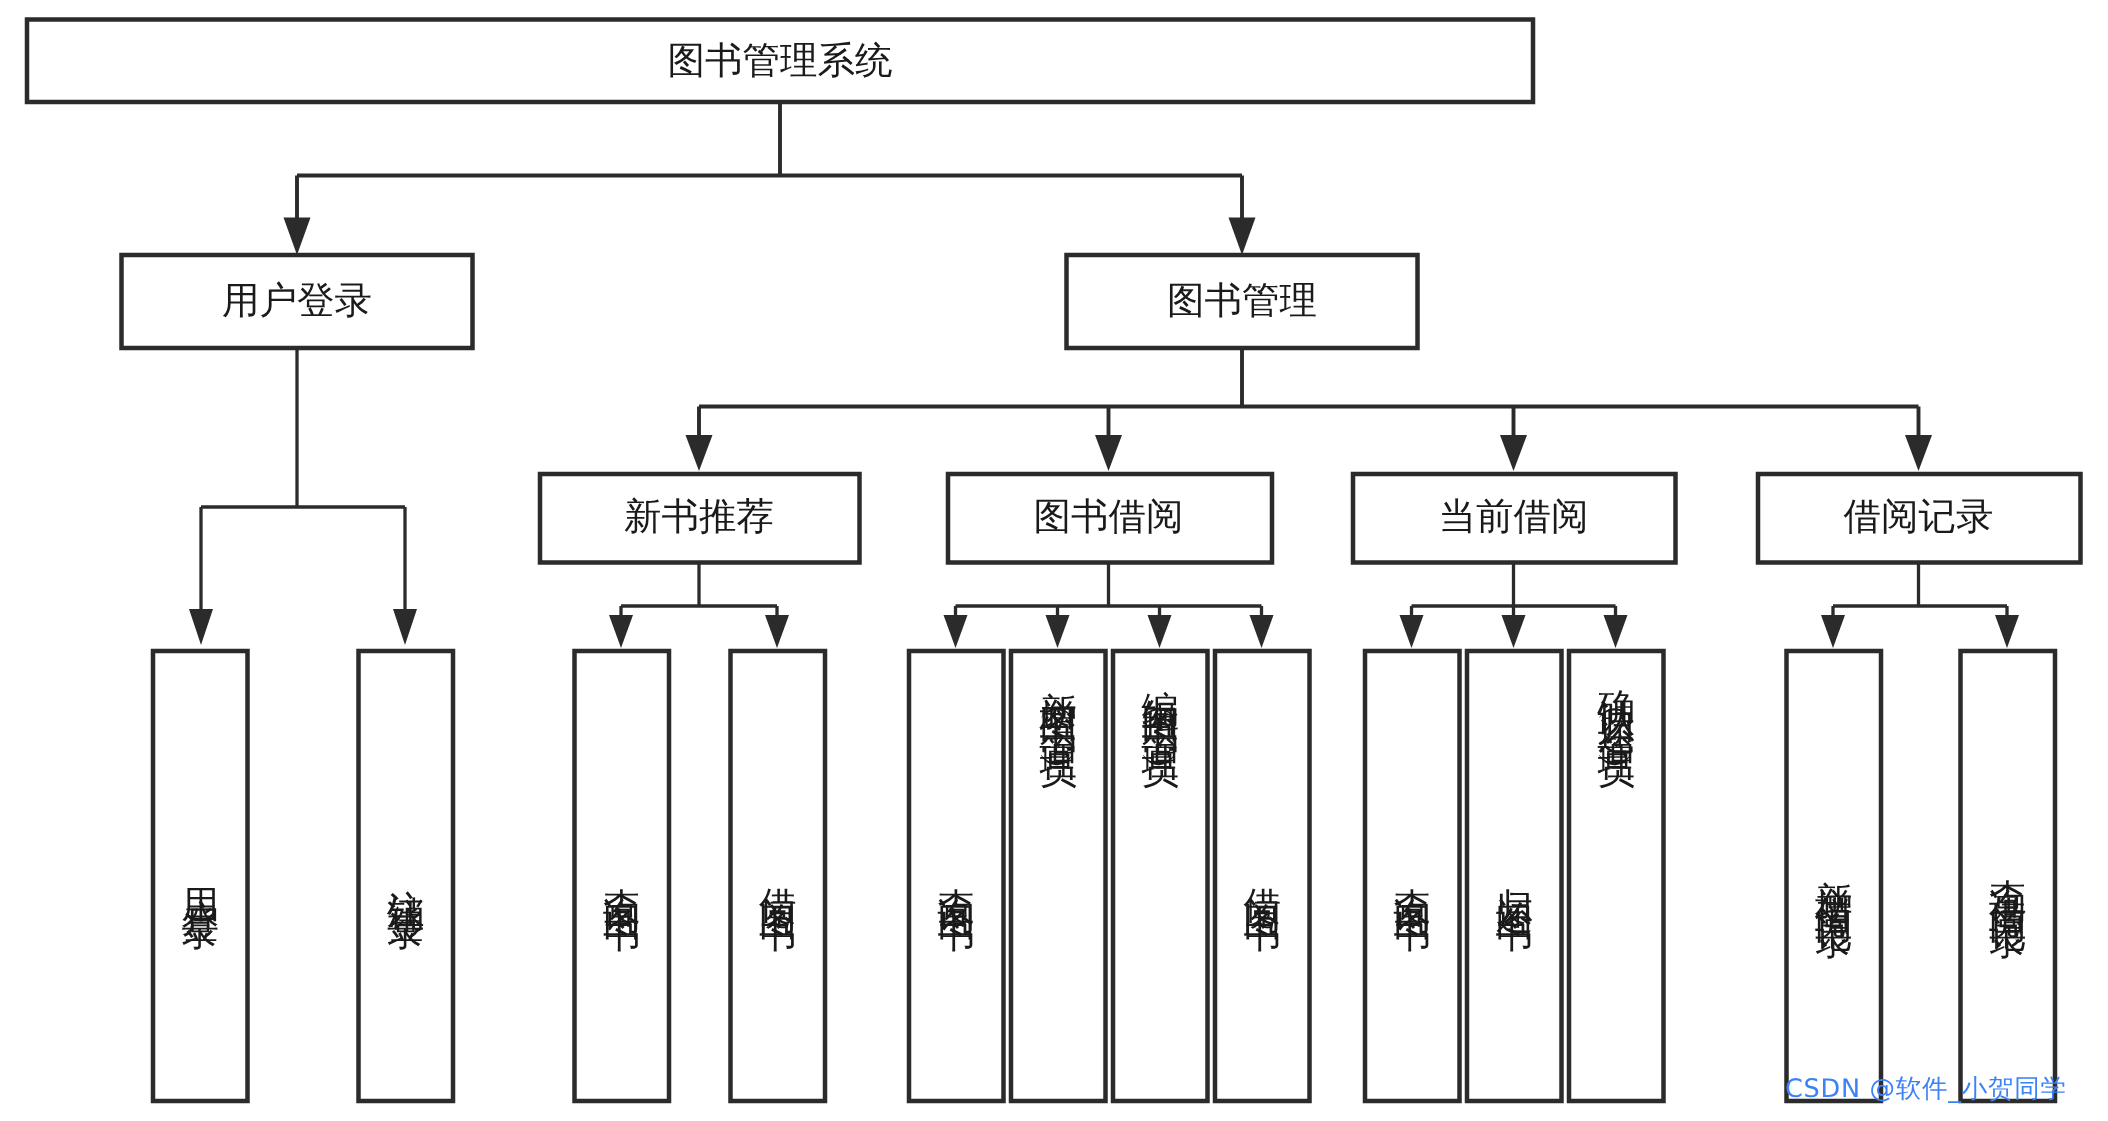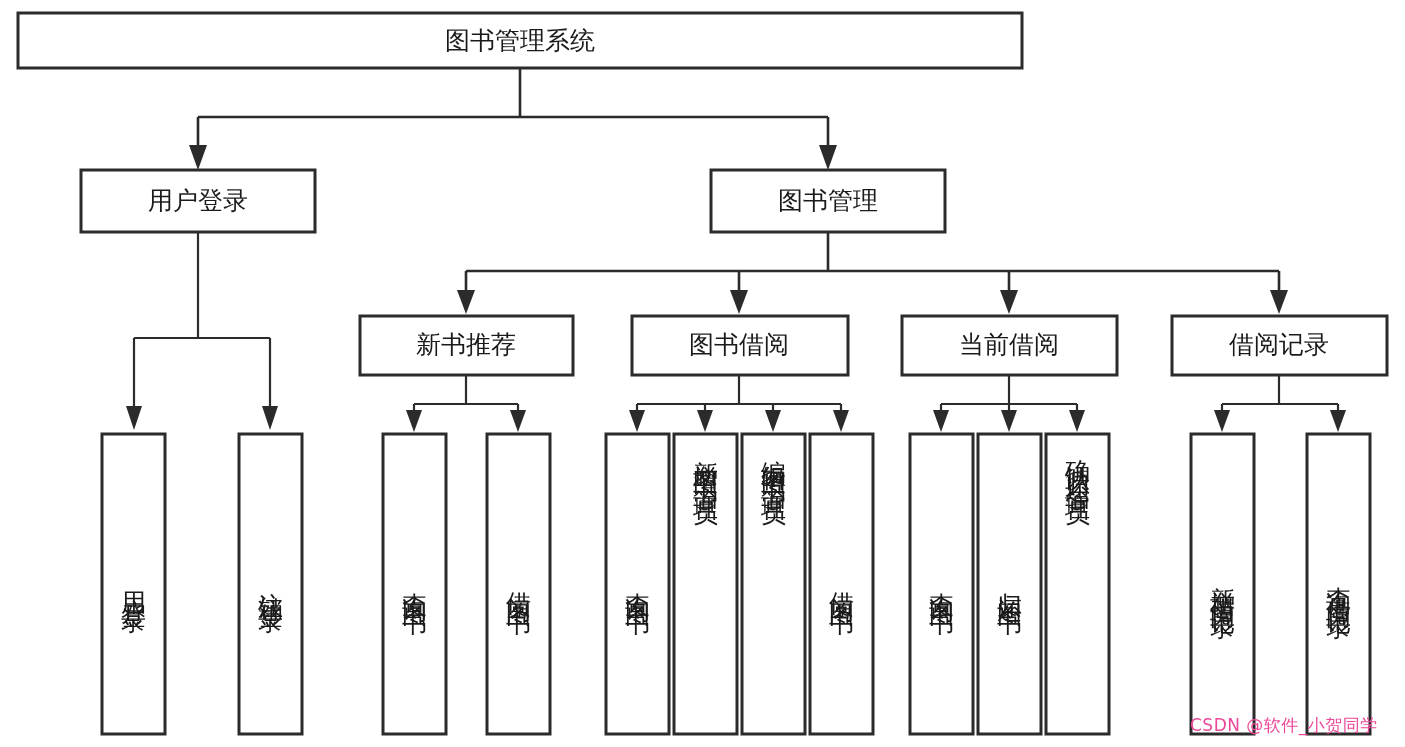--- a/index.html
+++ b/index.html
@@ -37,21 +37,21 @@
     line-height:1;
     letter-spacing:6px;
     color:#1a1a1a;
     white-space:nowrap;
   }
   .watermark{
     position:absolute;
     left:1190px;top:714px;
     font-family:"DejaVu Sans","Liberation Sans",sans-serif;
     font-size:17px;
-    color:#ec4899;
+    color:#3b82f6;
     white-space:nowrap;
     letter-spacing:0.5px;
   }
 </style>
 </head>
 <body>
 
 <div id="stage">
 
   <svg id="diagram" viewBox="0 0 1405 747">

